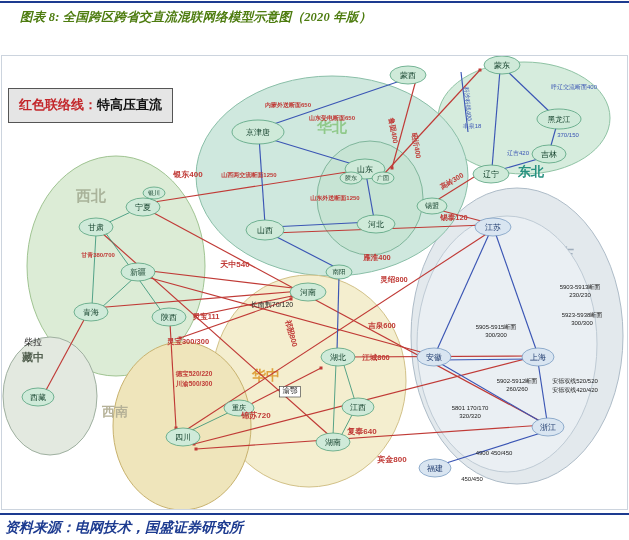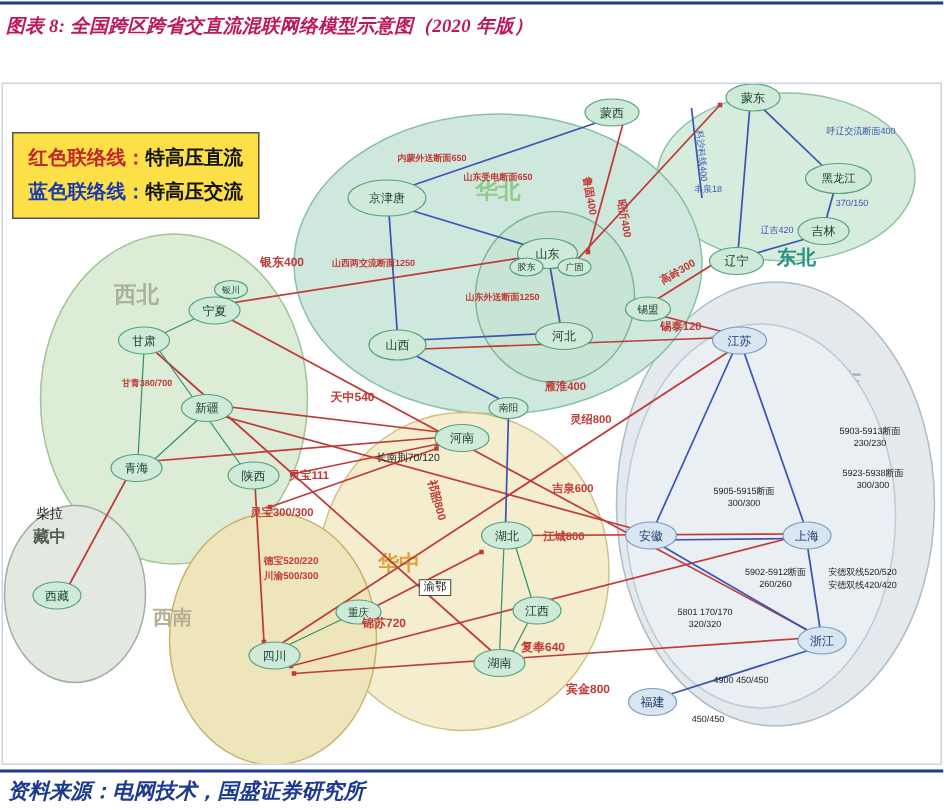--- a/index.html
+++ b/index.html
@@ -1,26 +1,26 @@
 <!DOCTYPE html>
 <html><head>
 <meta charset="utf-8">
 <style>
   html,body{margin:0;padding:0;}
   body{width:629px;height:540px;background:#ffffff;position:relative;overflow:hidden;
        font-family:"Liberation Sans",sans-serif;}
   .rule{position:absolute;left:0;width:629px;background:#1d3b90;}
   .rule-top{top:1px;height:2px;}
   .rule-footer{top:513px;height:2px;}
-  .title{position:absolute;top:9px;left:4px;color:#be185d;font-size:12.5px;font-weight:bold;
+  .title{position:absolute;top:9px;left:20px;color:#4d7c0f;font-size:12.5px;font-weight:bold;
          font-style:italic;font-family:"Liberation Serif",serif;letter-spacing:0.2px;}
   .figure{position:absolute;top:55px;left:1px;width:627px;height:455px;border:1px solid #ccd4de;box-sizing:border-box;}
   #net-svg{position:absolute;top:0;left:0;}
   #net-svg text{font-family:"Liberation Sans",sans-serif;}
-  .legend{position:absolute;top:32px;left:6px;background:#fde047;border:1px solid #555555;
+  .legend{position:absolute;top:32px;left:6px;background:#e5e5e5;border:1px solid #555555;
           padding:5px 10px;line-height:1.75;font-size:13px;font-weight:bold;}
   .lg-red{color:#c3272b;}
   .lg-blue{color:#1d3bb0;}
   .lg-val{color:#111111;}
   .footer{position:absolute;top:519px;left:5px;color:#1d3b90;font-size:14px;font-weight:bold;
           font-style:italic;font-family:"Liberation Serif",serif;}
 </style>
 </head>
 <body>
 
@@ -241,21 +241,18 @@
         <text x="573" y="336" fill="#222222" font-size="6" font-weight="normal" text-anchor="middle">安德双线420/420</text>
         <text x="468" y="354" fill="#222222" font-size="6" font-weight="normal" text-anchor="middle">5801 170/170</text>
         <text x="468" y="362" fill="#222222" font-size="6" font-weight="normal" text-anchor="middle">320/320</text>
         <text x="492" y="399" fill="#222222" font-size="6" font-weight="normal" text-anchor="middle">4900 450/450</text>
         <text x="470" y="425" fill="#222222" font-size="6" font-weight="normal" text-anchor="middle">450/450</text>
       </svg>
     <div class="legend">
       <div class="lg-row">
         <span class="lg-red">红色联络线：</span><span class="lg-val">特高压直流</span>
       </div>
-      <div class="lg-row">
-        <span class="lg-blue">蓝色联络线：</span><span class="lg-val">特高压交流</span>
-      </div>
     </div>
   </div>
 
   <div class="rule rule-footer"></div>
   <div class="footer">资料来源：电网技术，国盛证券研究所</div>
 </div>
 
 </body></html>

